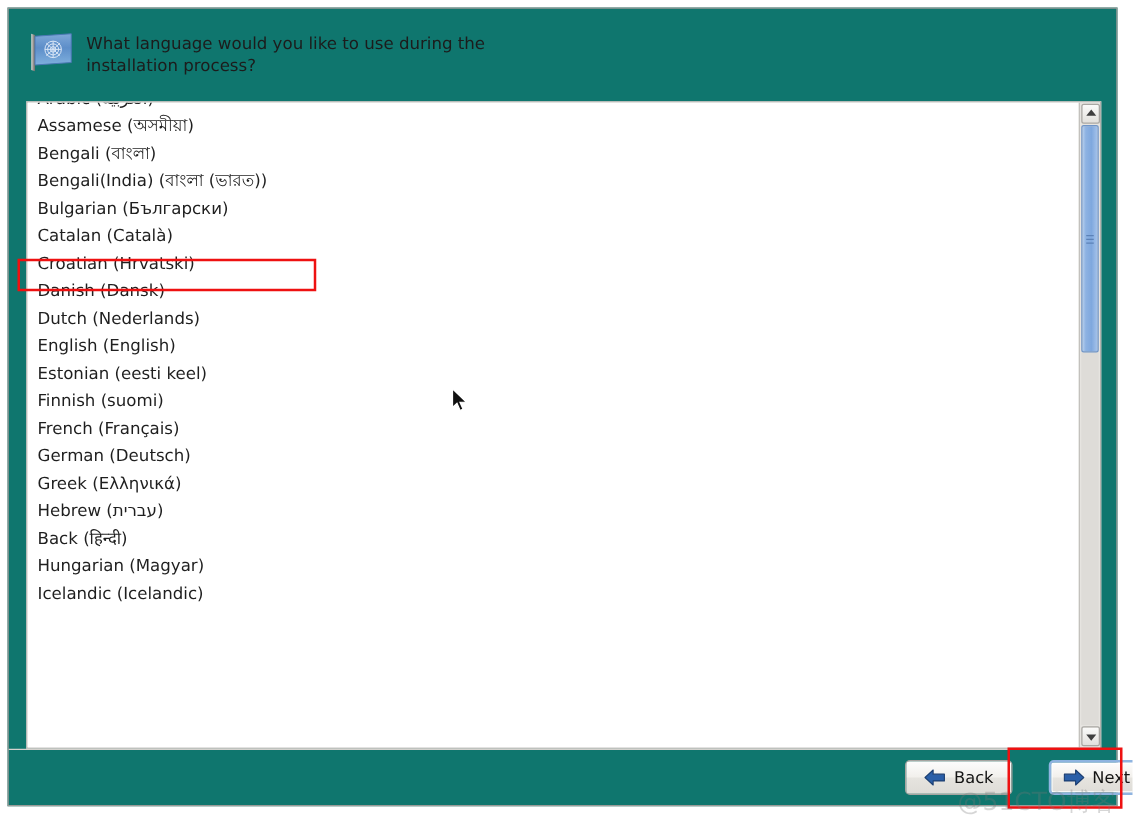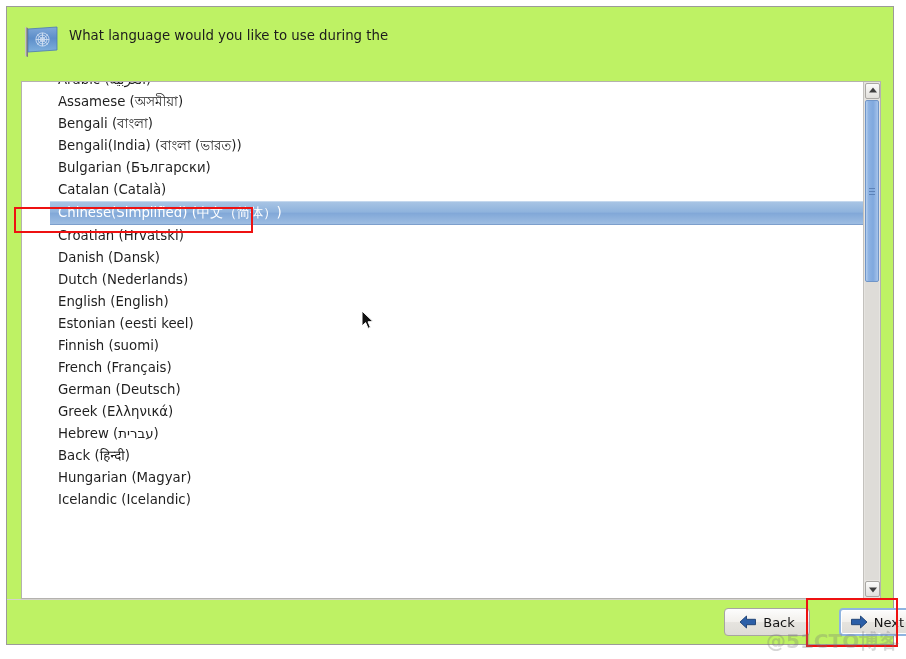--- a/index.html
+++ b/index.html
@@ -15,21 +15,21 @@
     position: relative;
   }
 
   
   #app-window {
     position: absolute;
     left: 6px;
     top: 6px;
     width: 888px;
     height: 639px;
-    background: #bef264;
+    background: #0f766e;
     border: 1px solid #9b9b98;
     box-sizing: border-box;
   }
   #app-window::after{
     content:"";
     position:absolute;
     left:0; right:-2px; bottom:-2px; top:2px;
     border-right:2px solid #c9c9c7;
     border-bottom:2px solid #c9c9c7;
     pointer-events:none;
@@ -83,21 +83,20 @@
     right: 17px;
     bottom: 0;
     overflow: hidden;
     background: #ffffff;
   }
   #list-inner {
     position: absolute;
     left: 0;
     top: -13px;           
     width: 100%;
-    padding-left: 28px;
   }
   .list-row {
     height: 22px;
     line-height: 22px;
     font-size: 13.3px;
     color: #1f1f1f;
     padding-left: 8px;
     white-space: nowrap;
     box-sizing: border-box;
   }
@@ -247,21 +246,21 @@
     z-index: 45;
     pointer-events: none;
   }
 
   
   #watermark {
     position: absolute;
     left: 766px;
     top: 628px;
     font-size: 20px;
-    font-weight: bold;
+    font-weight: normal;
     color: rgba(120,120,120,0.30);
     letter-spacing: 0px;
     white-space: nowrap;
     z-index: 50;
     pointer-events: none;
     font-family: "DejaVu Sans", "Liberation Sans", sans-serif;
   }
 </style>
 </head>
 <body>
@@ -292,34 +291,34 @@
         <circle cx="21.5" cy="14.5" r="4.4"></circle>
         <circle cx="21.5" cy="14.5" r="2.2"></circle>
         <line x1="14.9" y1="14.5" x2="28.1" y2="14.5"></line>
         <line x1="21.5" y1="7.9" x2="21.5" y2="21.1"></line>
         <path d="M16 9.5 L27 19.5"></path>
         <path d="M27 9.5 L16 19.5"></path>
       </g>
     </svg>
     <div id="header-text">
       <span>What language would you like to use during the</span>
+      <span>installation process?</span>
     </div>
   </div>
 
   <div id="list-panel">
 
     <div id="list-viewport">
       <div id="list-inner">
           <div class="list-row">Arabic (العربية)</div>
           <div class="list-row">Assamese (অসমীয়া)</div>
           <div class="list-row">Bengali (বাংলা)</div>
           <div class="list-row">Bengali(India) (বাংলা (ভারত))</div>
           <div class="list-row">Bulgarian (Български)</div>
           <div class="list-row">Catalan (Català)</div>
-          <div class="list-row selected">Chinese(Simplified) (中文（简体）)</div>
           <div class="list-row">Croatian (Hrvatski)</div>
           <div class="list-row">Danish (Dansk)</div>
           <div class="list-row">Dutch (Nederlands)</div>
           <div class="list-row">English (English)</div>
           <div class="list-row">Estonian (eesti keel)</div>
           <div class="list-row">Finnish (suomi)</div>
           <div class="list-row">French (Français)</div>
           <div class="list-row">German (Deutsch)</div>
           <div class="list-row">Greek (Ελληνικά)</div>
           <div class="list-row">Hebrew (עברית)</div>

